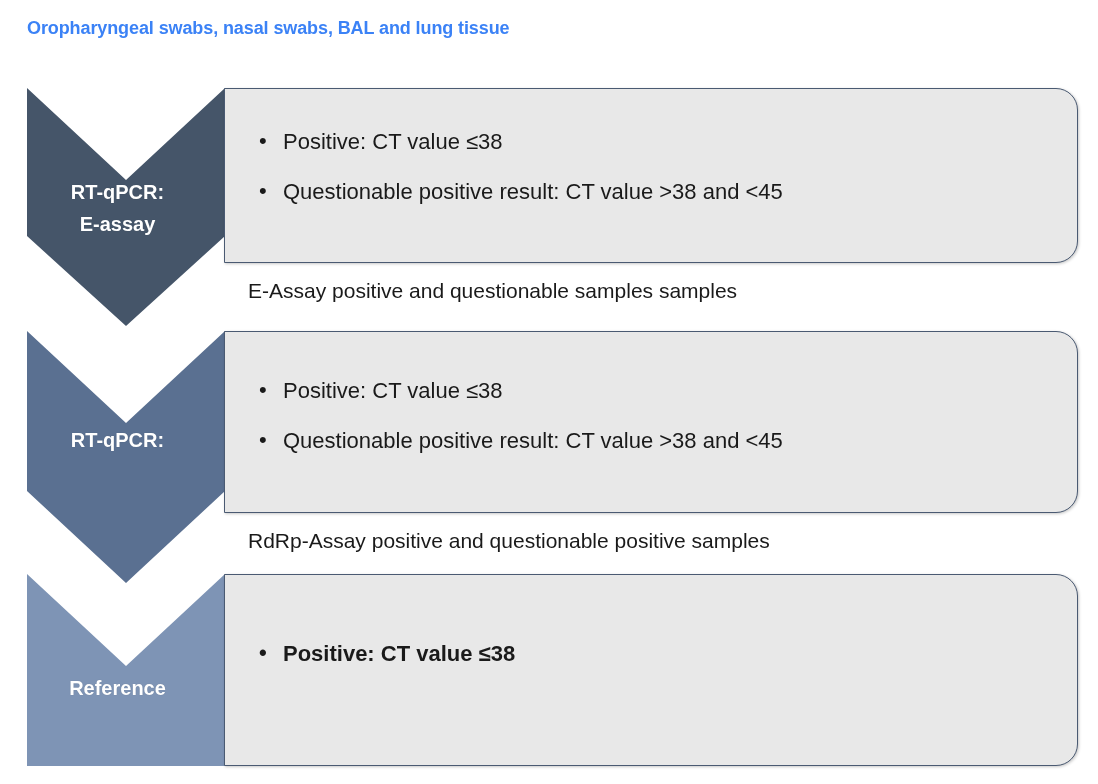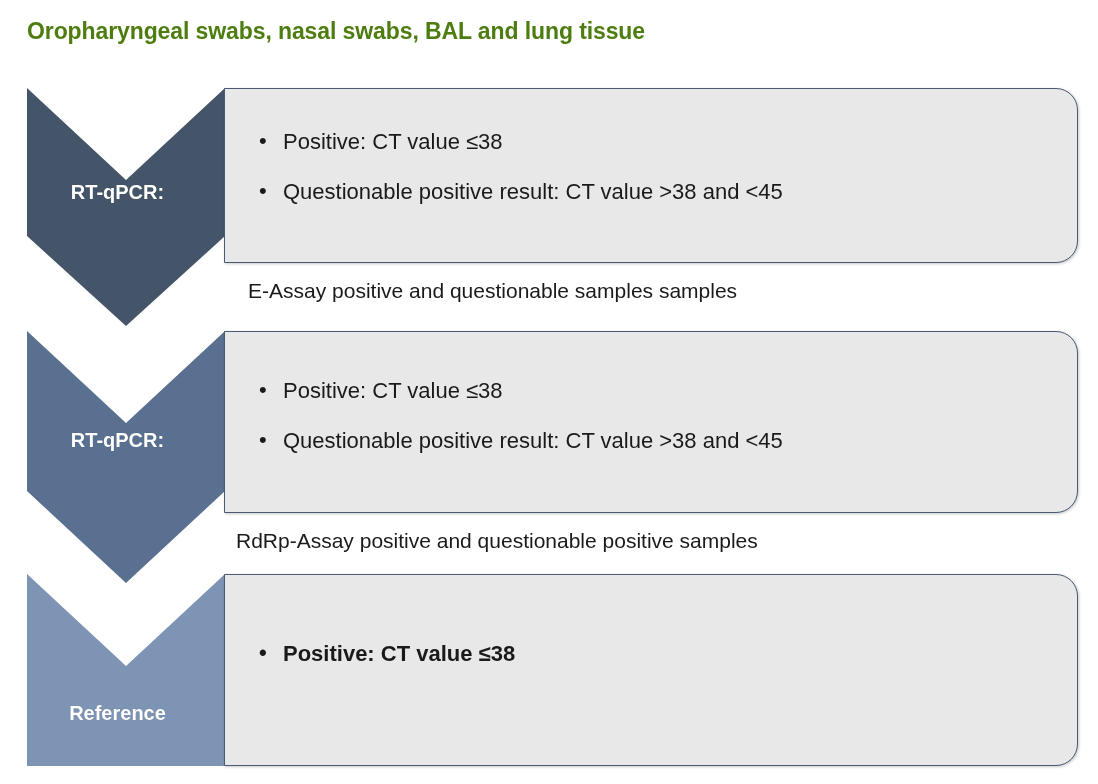--- a/index.html
+++ b/index.html
@@ -12,23 +12,23 @@
     height: 784px;
     position: relative;
     font-family: "Liberation Sans", sans-serif;
     overflow: hidden;
   }
 
   .title {
     position: absolute;
     left: 27px;
     top: 18px;
-    font-size: 23px;
+    font-size: 18px;
     font-weight: bold;
-    color: #4d7c0f;
+    color: #3b82f6;
     letter-spacing: -0.1px;
     white-space: nowrap;
   }
 
   
   .stage {
     position: absolute;
     left: 0;
     width: 1098px;
   }
@@ -103,20 +103,21 @@
 
 <div class="stage" style="top:0;">
 
   <div class="chev" style="top:88px; height:238px;">
     <svg width="198" height="238" viewBox="0 0 198 238" xmlns="http://www.w3.org/2000/svg">
       <polygon points="0,0 99,92 198,0 198,148 99,238 0,148" fill="#455569"></polygon>
     </svg>
   </div>
   <div class="chev-label" style="top:176px;">
     <span class="l1">RT-qPCR:</span>
+    <span class="l2">E-assay</span>
   </div>
 
   <div class="panel" style="top:88px; width:854px; height:175px;">
     <ul style="padding-top:40px; padding-left:30px;">
       <li style="margin-bottom:24px;">Positive: CT value ≤38</li>
       <li>Questionable positive result: CT value &gt;38 and &lt;45</li>
     </ul>
   </div>
 </div>
 
@@ -134,30 +135,30 @@
   </div>
 
   <div class="panel" style="top:331px; width:854px; height:182px;">
     <ul style="padding-top:46px; padding-left:30px;">
       <li style="margin-bottom:24px;">Positive: CT value ≤38</li>
       <li>Questionable positive result: CT value &gt;38 and &lt;45</li>
     </ul>
   </div>
 </div>
 
-<div class="connector-text" style="left:236px; top:529px;">RdRp-Assay positive and questionable positive samples</div>
+<div class="connector-text" style="left:248px; top:529px;">RdRp-Assay positive and questionable positive samples</div>
 
 <div class="stage" style="top:0;">
 
   <div class="chev" style="top:574px; height:192px;">
     <svg width="198" height="192" viewBox="0 0 198 192" xmlns="http://www.w3.org/2000/svg">
       <polygon points="0,0 99,92 198,0 198,192 0,192" fill="#7e94b5"></polygon>
     </svg>
   </div>
-  <div class="chev-label" style="top:697px;">
+  <div class="chev-label" style="top:672px;">
     <span class="l1">Reference</span>
   </div>
 
   <div class="panel" style="top:574px; width:854px; height:192px;">
     <ul style="padding-top:66px; padding-left:30px;">
       <li class="bold">Positive: CT value ≤38</li>
     </ul>
   </div>
 </div>
 

